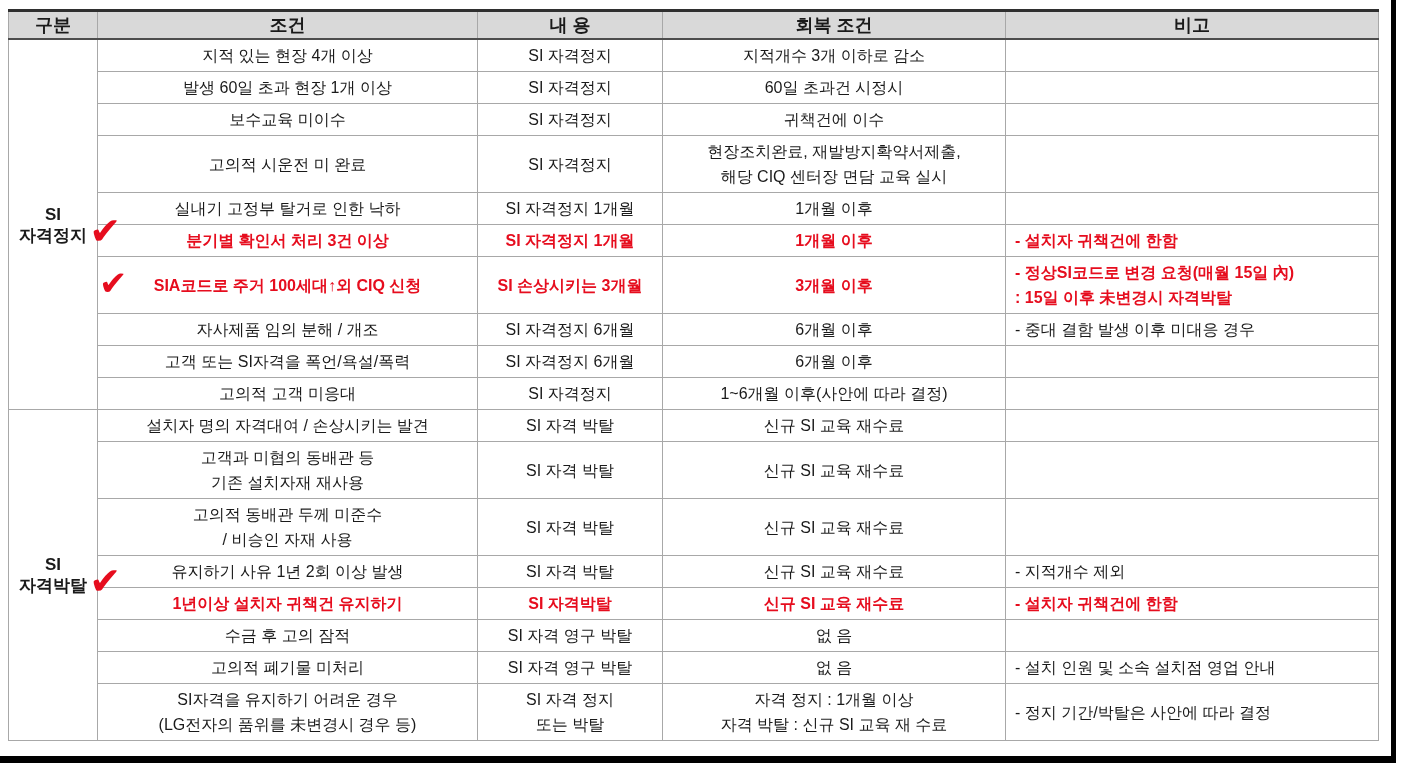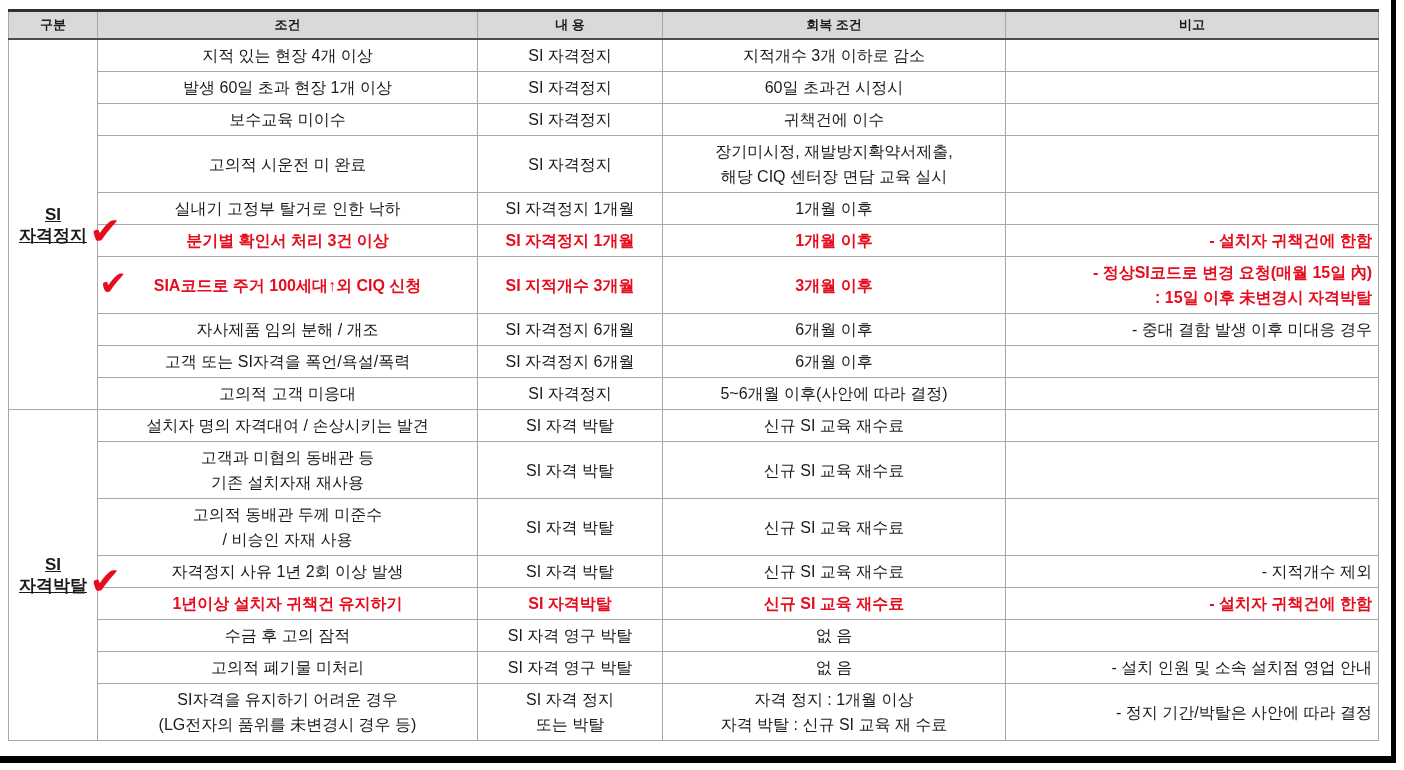--- a/index.html
+++ b/index.html
@@ -34,36 +34,36 @@
     text-align:center;
     vertical-align:middle;
     white-space:pre-line;
     line-height:25px;
   }
   th{
     height:24px;
     background:var(--header_bg);
     border-top:3px solid var(--dark_line);
     border-bottom:2px solid #4d4d4d;
-    font-size:13px;
+    font-size:18px;
     font-weight:700;
     line-height:20px;
   }
   td{height:32px;font-size:16px;}
-  td.remark{text-align:right;padding-left:9px;}
+  td.remark{text-align:left;padding-left:9px;}
   tr.section-start td{border-top:1px solid var(--section_line);}
   tr.red td:not(.group-cell){color:var(--red);font-weight:700;}
   td.group-cell{
     position:relative;
     font-weight:700;
     font-size:17px;
     line-height:21px;
     overflow:visible;
   }
-  .group-inner{position:relative;display:block;text-decoration:underline;}
+  .group-inner{position:relative;display:block;}
   .check{
     color:var(--red);
     font-weight:900;
     line-height:1;
     pointer-events:none;
   }
   .group-check{
     position:absolute;
     right:-30px;
     top:50%;
@@ -132,59 +132,59 @@
         </tr>
         <tr>
           <td class="cond"><span>보수교육 미이수</span></td>
           <td>SI 자격정지</td>
           <td>귀책건에 이수</td>
           <td class="remark"></td>
         </tr>
         <tr>
           <td class="cond"><span>고의적 시운전 미 완료</span></td>
           <td>SI 자격정지</td>
-          <td>장기미시정, 재발방지확약서제출,
+          <td>현장조치완료, 재발방지확약서제출,
 해당 CIQ 센터장 면담 교육 실시</td>
           <td class="remark"></td>
         </tr>
         <tr>
           <td class="cond"><span>실내기 고정부 탈거로 인한 낙하</span></td>
           <td>SI 자격정지 1개월</td>
           <td>1개월 이후</td>
           <td class="remark"></td>
         </tr>
         <tr class="red">
           <td class="cond"><span>분기별 확인서 처리 3건 이상</span></td>
           <td>SI 자격정지 1개월</td>
           <td>1개월 이후</td>
           <td class="remark">- 설치자 귀책건에 한함</td>
         </tr>
         <tr class="red">
           <td class="cond"><span class="check row-check">✔</span><span>SIA코드로 주거 100세대↑외 CIQ 신청</span></td>
-          <td>SI 지적개수 3개월</td>
+          <td>SI 손상시키는 3개월</td>
           <td>3개월 이후</td>
           <td class="remark">- 정상SI코드로 변경 요청(매월 15일 內)
 : 15일 이후 未변경시 자격박탈</td>
         </tr>
         <tr>
           <td class="cond"><span>자사제품 임의 분해 / 개조</span></td>
           <td>SI 자격정지 6개월</td>
           <td>6개월 이후</td>
           <td class="remark">- 중대 결함 발생 이후 미대응 경우</td>
         </tr>
         <tr>
           <td class="cond"><span>고객 또는 SI자격을 폭언/욕설/폭력</span></td>
           <td>SI 자격정지 6개월</td>
           <td>6개월 이후</td>
           <td class="remark"></td>
         </tr>
         <tr>
           <td class="cond"><span>고의적 고객 미응대</span></td>
           <td>SI 자격정지</td>
-          <td>5~6개월 이후(사안에 따라 결정)</td>
+          <td>1~6개월 이후(사안에 따라 결정)</td>
           <td class="remark"></td>
         </tr>
         <tr class="section-start">
           <td class="group-cell" rowspan="8"><div class="group-inner"><span>SI
 자격박탈</span><span class="check group-check">✔</span></div></td>
           <td class="cond"><span>설치자 명의 자격대여 / 손상시키는 발견</span></td>
           <td>SI 자격 박탈</td>
           <td>신규 SI 교육 재수료</td>
           <td class="remark"></td>
         </tr>
@@ -196,21 +196,21 @@
           <td class="remark"></td>
         </tr>
         <tr>
           <td class="cond"><span>고의적 동배관 두께 미준수
 / 비승인 자재 사용</span></td>
           <td>SI 자격 박탈</td>
           <td>신규 SI 교육 재수료</td>
           <td class="remark"></td>
         </tr>
         <tr>
-          <td class="cond"><span>자격정지 사유 1년 2회 이상 발생</span></td>
+          <td class="cond"><span>유지하기 사유 1년 2회 이상 발생</span></td>
           <td>SI 자격 박탈</td>
           <td>신규 SI 교육 재수료</td>
           <td class="remark">- 지적개수 제외</td>
         </tr>
         <tr class="red">
           <td class="cond"><span>1년이상 설치자 귀책건 유지하기</span></td>
           <td>SI 자격박탈</td>
           <td>신규 SI 교육 재수료</td>
           <td class="remark">- 설치자 귀책건에 한함</td>
         </tr>

